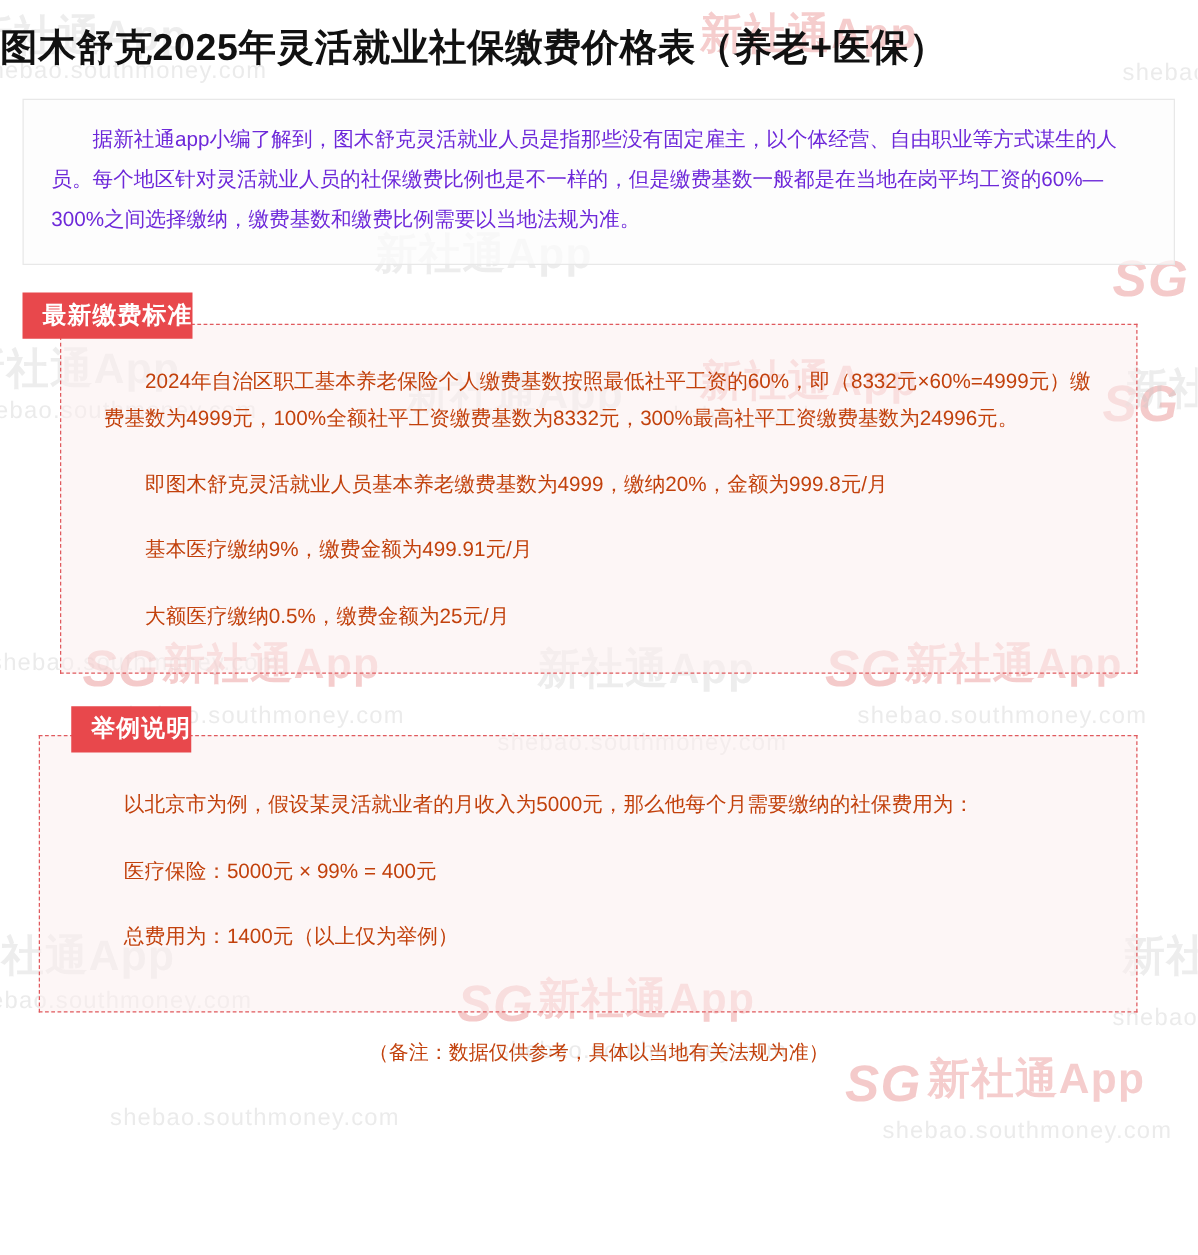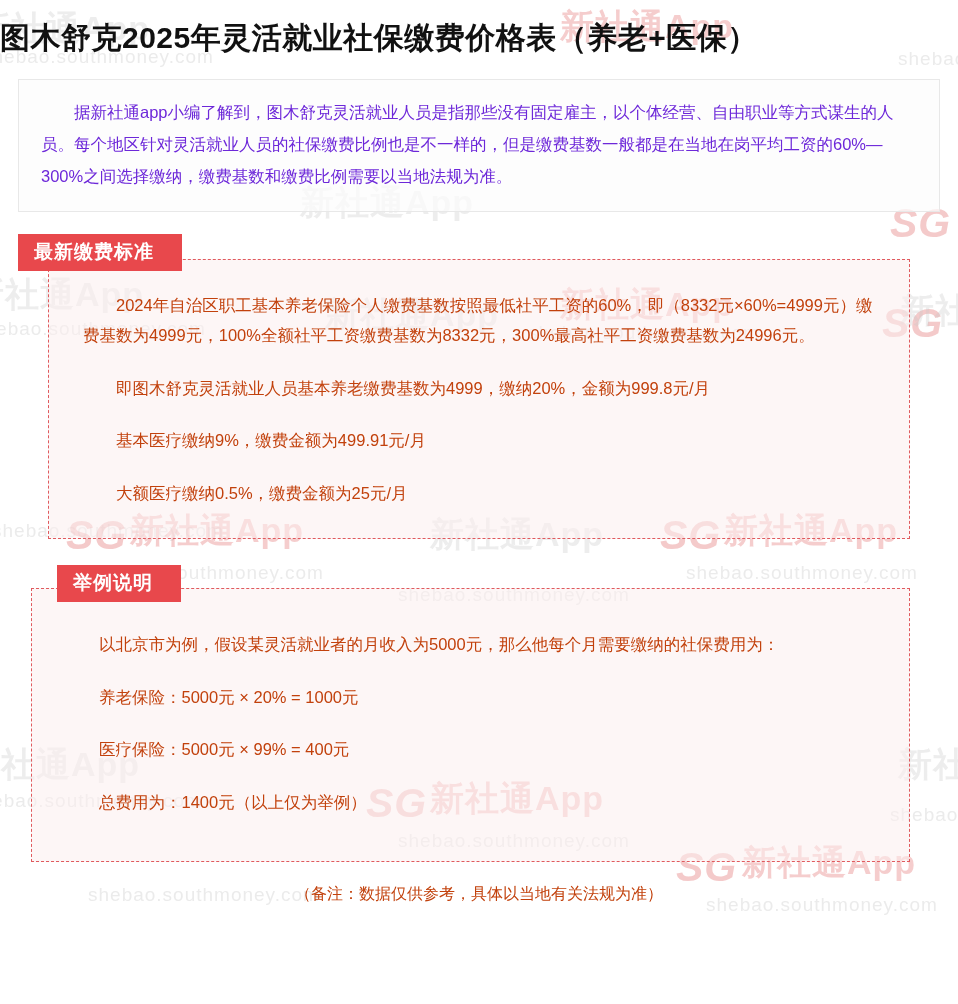--- a/index.html
+++ b/index.html
@@ -73,21 +73,21 @@
 
   
   .section-head {
     position: relative;
     z-index: 3;
     display: inline-block;
     background: #e8484c;
     color: #fff;
     font-size: 19px;
     font-weight: bold;
-    padding: 5px 28px 6px 16px;
+    padding: 5px 0 6px 16px;
     letter-spacing: 1px;
   }
   .head-wrap-1 {
     margin: 22px 0 0 18px;
   }
   .head-wrap-2 {
     margin: 26px 0 0 57px;
   }
 
   
@@ -184,18 +184,17 @@
   <p class="indent2">即图木舒克灵活就业人员基本养老缴费基数为4999，缴纳20%，金额为999.8元/月</p>
   <p class="pad-left">基本医疗缴纳9%，缴费金额为499.91元/月</p>
   <p class="pad-left">大额医疗缴纳0.5%，缴费金额为25元/月</p>
 </div>
 
 <div class="head-wrap-2">
   <span class="section-head">举例说明</span>
 </div>
 <div class="dashed-box second">
   <p class="indent2">以北京市为例，假设某灵活就业者的月收入为5000元，那么他每个月需要缴纳的社保费用为：</p>
-  <p class="pad-left">养老保险：5000元 × 20% = 1000元</p>
   <p class="pad-left">医疗保险：5000元 × 99% = 400元</p>
   <p class="pad-left">总费用为：1400元（以上仅为举例）</p>
 </div>
 
 <div class="footer">（备注：数据仅供参考，具体以当地有关法规为准）</div>
 
 </body></html>

